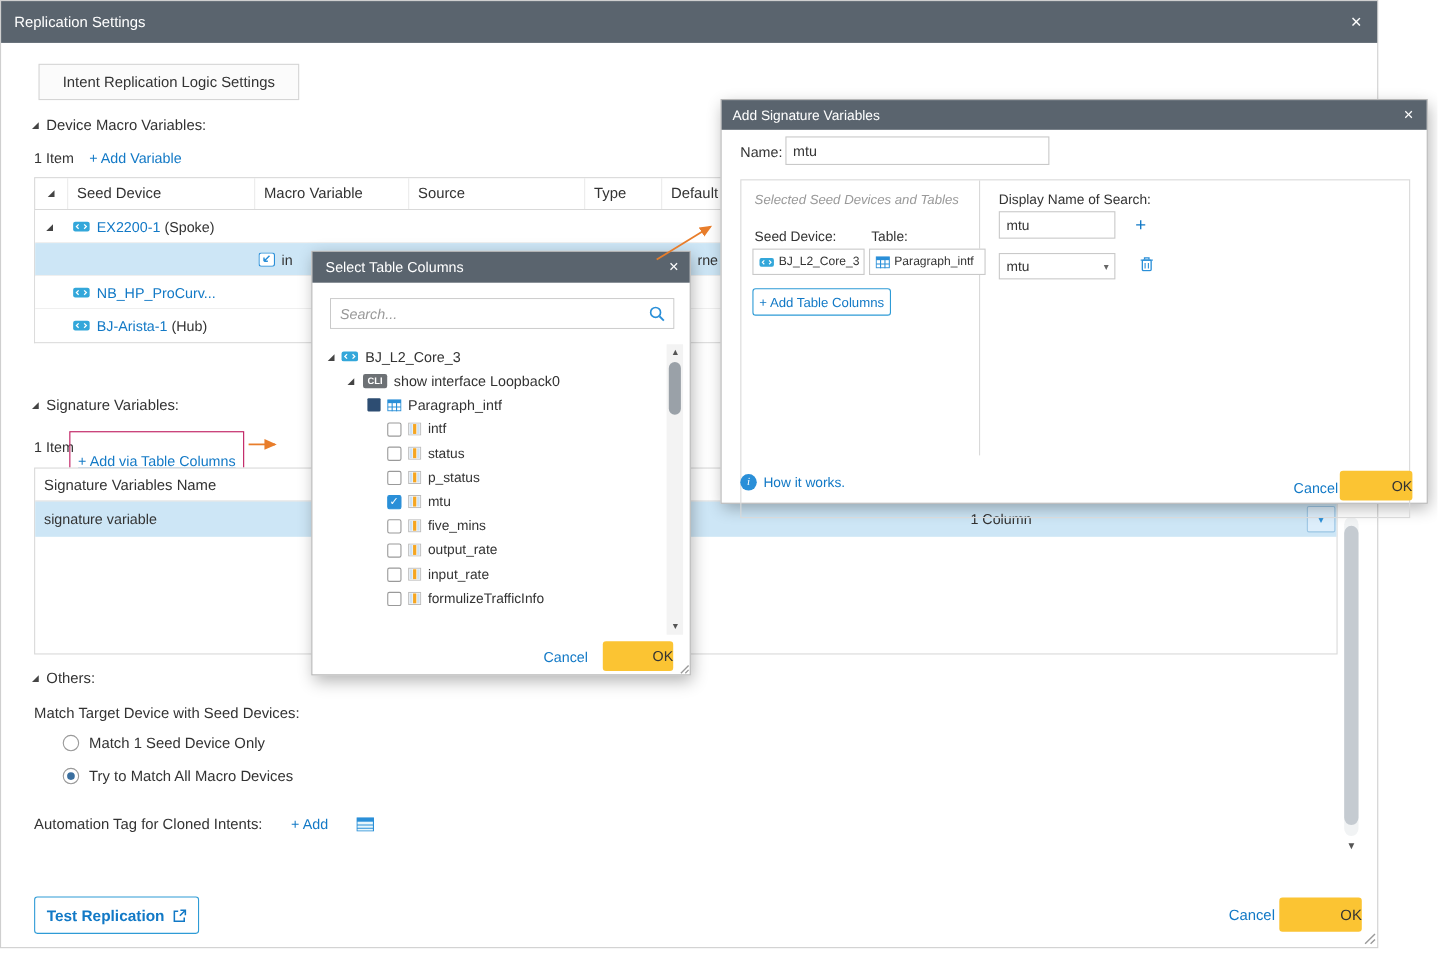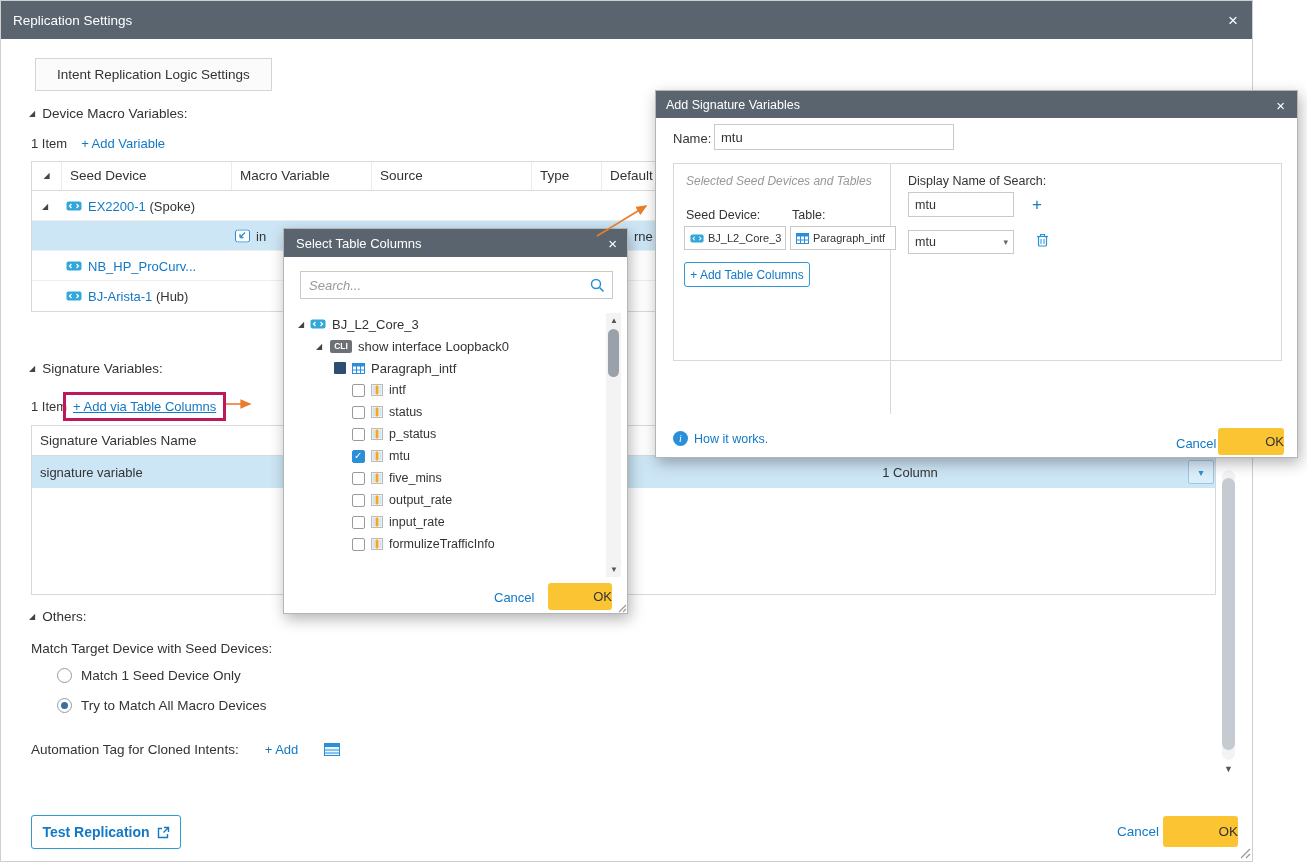--- a/index.html
+++ b/index.html
@@ -33,21 +33,21 @@
   .mt-head .hc:last-child { border-right:none; }
   .mt-head .hc0 { display:flex; align-items:center; justify-content:center; padding-left:0; }
   .mt-body { border:1px solid #d9d9d9; border-top:none; }
   .mrow { position:relative; height:30px; border-bottom:1px solid #efefef; background:#fff; }
   .mrow:last-child { border-bottom:none; }
   .mrow.selected { background:#cde6f6; }
   .mrow .cell-txt { position:absolute; top:50%; transform:translateY(-50%); white-space:nowrap; }
   .dev-name { color:#1279c6; }
   .icon-box { position:absolute; top:50%; transform:translateY(-50%); display:inline-flex; }
 
-  .orange-box { position:absolute; border:3px solid #be185d; padding:4px 7px; }
+  .orange-box { position:absolute; border:1px solid #be185d; padding:19px 7px; }
   .orange-box .link { text-decoration:underline; }
 
   .st { position:absolute; left:30px; top:424px; width:1185px; height:170px; border:1px solid #d9d9d9; background:#fff; }
   .st-head { height:30px; border-bottom:1px solid #d9d9d9; line-height:29px; padding-left:8px; font-size:13.5px; }
   .st-row { position:absolute; left:0; top:30px; width:100%; height:32px; background:#cde6f6; }
   .st-row .nm { position:absolute; left:8px; top:50%; transform:translateY(-50%); }
   .st-row .colv { position:absolute; left:598px; width:560px; text-align:center; top:50%; transform:translateY(-50%); }
   .dd-box { position:absolute; left:1156px; top:4px; width:26px; height:24px; background:#ddeefb; border:1px solid #9cc6e4; border-radius:2px; display:flex; align-items:center; justify-content:center; color:#2a8fd8; font-size:10px; cursor:pointer; }
 
   .radio { display:inline-block; width:15px; height:15px; border:1px solid #9a9a9a; border-radius:50%; background:#fff; position:relative; cursor:pointer; }
@@ -77,21 +77,21 @@
   .cb.checked { background:#2a8fd8; border-color:#2a8fd8; }
   .cb.checked::after { content:"✓"; position:absolute; left:1px; top:-1px; color:#fff; font-size:10px; }
   .gap6 { margin-left:6px; } .gap2 { margin-left:2px; }
   .psb-track { position:absolute; left:322px; top:84px; width:15px; height:264px; background:#f3f3f3; }
   .psb-thumb { position:absolute; left:2px; top:16px; width:11px; height:48px; background:#9aa1a8; border-radius:6px; cursor:pointer; }
 
   
   .addlg { position:absolute; left:655px; top:90px; width:643px; height:368px; background:#fff; border:1px solid #b5b5b5; box-shadow:2px 5px 14px rgba(0,0,0,.3); }
   .addlg-tb { height:27px; }
   .inp { border:1px solid #c9c9c9; font-size:13px; font-family:"Liberation Sans",sans-serif; color:#333; padding:0 6px; outline:none; }
-  .panel { position:absolute; left:17px; top:72px; width:609px; height:198px; border:1px solid #d9d9d9; }
+  .panel { position:absolute; left:17px; top:72px; width:609px; height:308px; border:1px solid #d9d9d9; }
   .panel-div { position:absolute; left:216px; top:0; height:250px; border-left:1px solid #d9d9d9; }
   .chip { position:absolute; height:24px; border:1px solid #c9c9c9; display:flex; align-items:center; gap:4px; padding:0 5px; font-size:11px; background:#fff; white-space:nowrap; overflow:hidden; }
   .atc-btn { position:absolute; left:10px; top:98px; width:126px; height:25px; border:1px solid #2e9bd6; border-radius:3px; color:#1279c6; font-size:12px; display:flex; align-items:center; justify-content:center; cursor:pointer; background:#fff; }
   .ddl { position:absolute; left:234px; top:66px; width:106px; height:24px; border:1px solid #c9c9c9; background:#fff; cursor:pointer; }
   .ddl .v { position:absolute; left:6px; top:50%; transform:translateY(-50%); font-size:12.5px; }
   .ddl .ch { position:absolute; right:5px; top:50%; transform:translateY(-50%); font-size:9px; color:#666; }
   .info-ic { display:inline-block; width:15px; height:15px; border-radius:50%; background:#2a8fd8; color:#fff; font-size:10px; font-family:"Liberation Serif",serif; font-style:italic; text-align:center; line-height:15px; }
 
   .annot { position:absolute; left:0; top:0; z-index:60; pointer-events:none; }
   .z10 { z-index:10; } .z20 { z-index:20; }

